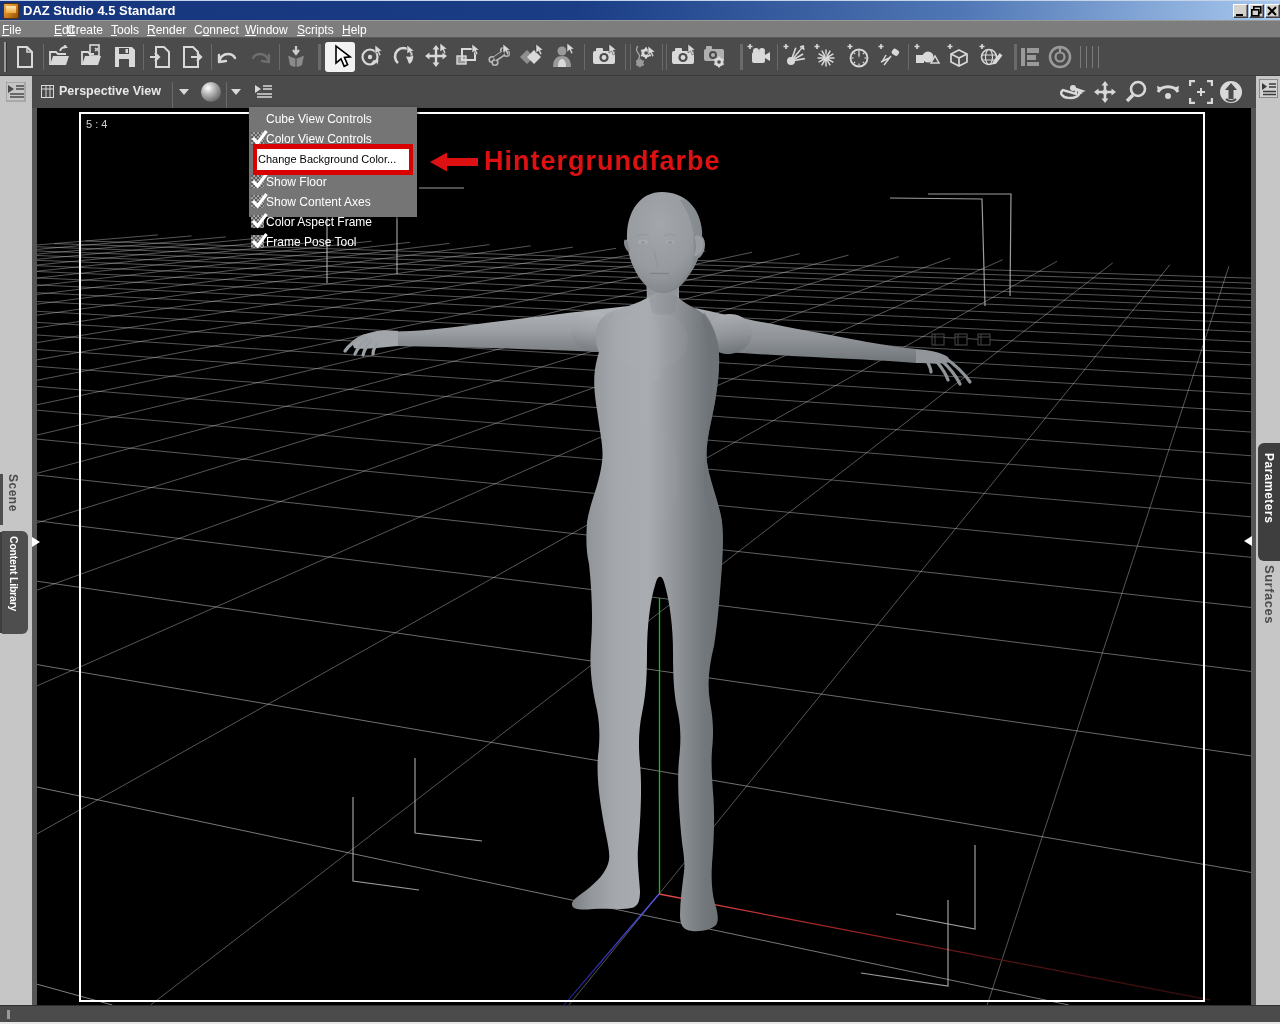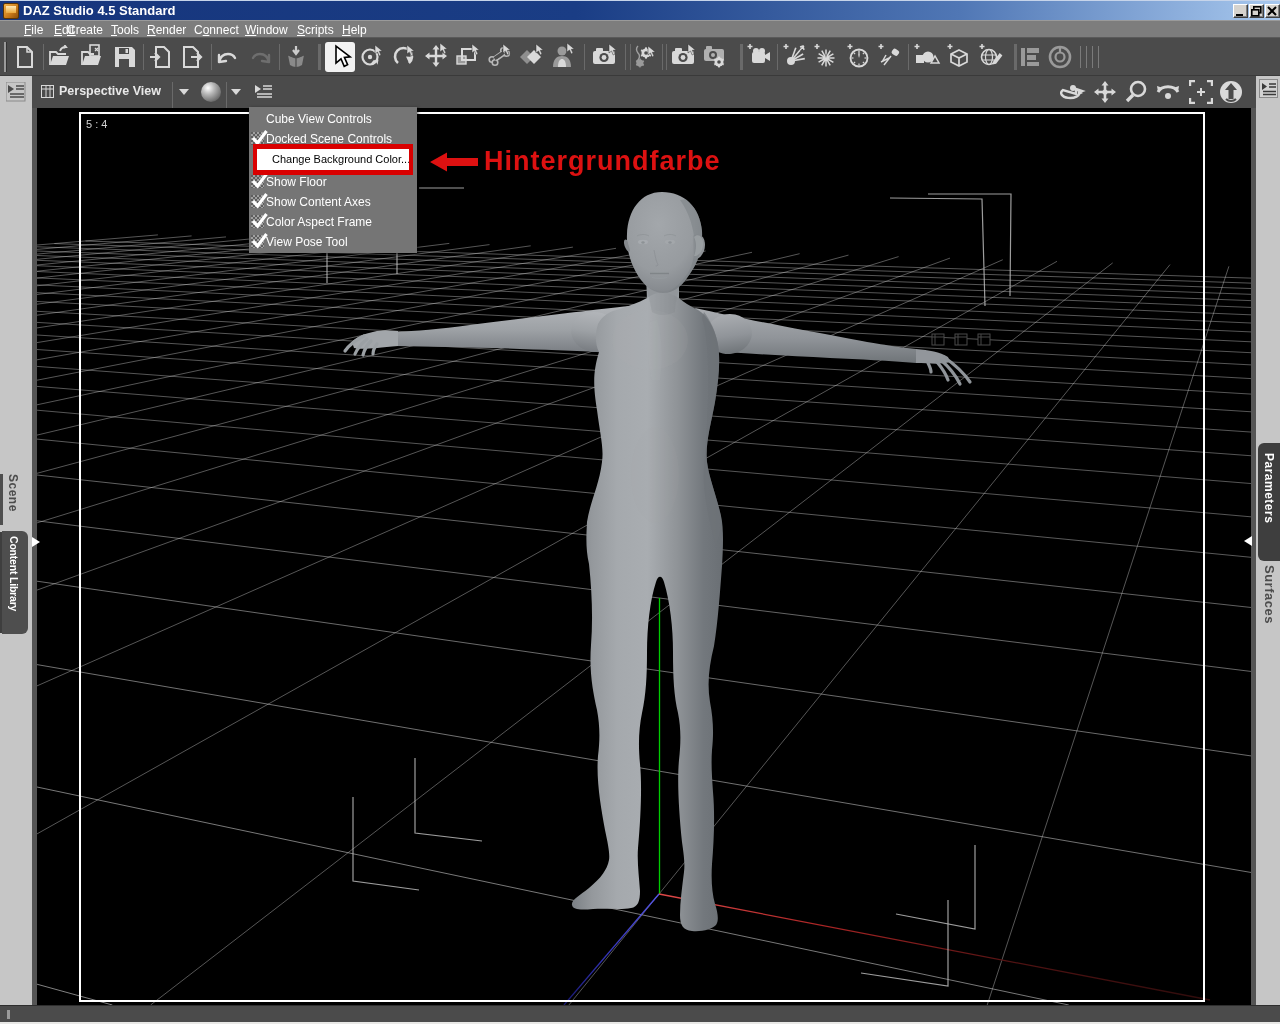--- a/index.html
+++ b/index.html
@@ -49,31 +49,31 @@
     font-size:12px; font-weight:bold; }
   #cltab { position:absolute; left:2px; top:531px; width:26px; height:103px; background:#4e4e4e;
     border-radius:0 6px 6px 0; color:#fff; font-size:12px; font-weight:bold; }
   #cltab .vtext { margin-top:5px; margin-left:6px; font-size:10.5px; letter-spacing:-0.2px; }
   #paramtab { position:absolute; left:1258px; top:443px; width:22px; height:118px; background:#3e3e3e;
     border-radius:6px 0 0 6px; color:#fff; font-size:12px; font-weight:bold; }
   #paramtab .vtext { margin-top:10px; margin-left:4px; }
   #surftab { position:absolute; left:1262px; top:565px; width:20px; height:80px; color:#4c4c4c;
     font-size:13px; font-weight:bold; }
   
-  #ctxmenu { position:absolute; left:249px; top:107px; width:168px; height:146px; background:#757575;
+  #ctxmenu { position:absolute; left:249px; top:107px; width:168px; height:110px; background:#757575;
     box-shadow:1px 1px 3px rgba(0,0,0,.6); font-size:12px; color:#fff; }
   .mitem { position:absolute; left:0; width:168px; height:20px; line-height:20px; white-space:nowrap; }
   .mitem .lbl { position:absolute; left:17px; }
   .chk { position:absolute; left:2px; top:3px; width:13px; height:13px;
     background:repeating-conic-gradient(#a0a0a0 0% 25%, #5e5e5e 0% 50%) 0 0/4px 4px; }
   .chk svg { position:absolute; left:0px; top:-3px; overflow:visible; }
   #hilite { position:absolute; left:253px; top:144px; width:160px; height:31px; background:#d90000; }
   #hilitein { position:absolute; left:257px; top:149px; width:152px; height:21px; background:#fff;
     color:#000; font-size:11px; line-height:21px; white-space:nowrap; overflow:hidden; }
-  #hilitein span { margin-left:15px; }
+  #hilitein span { margin-left:1px; }
   
   #annot { position:absolute; left:430px; top:151px; }
   #hintertext { position:absolute; left:484px; top:146px; color:#dd1111; font-size:27px; font-weight:bold;
     font-family:"Liberation Sans",sans-serif; letter-spacing:1px; }
 </style></head>
 <body>
 
 <div id="viewport"></div>
 <svg class="abs" style="left:37px;top:108px" width="1214" height="897" viewBox="37 108 1214 897">
   <g stroke-width="1">
@@ -311,21 +311,21 @@
         <g fill="none" stroke="#000" stroke-width="1.6">
           <rect x="3.8" y="1.8" width="7" height="6"></rect>
           <rect x="1.8" y="4.8" width="7" height="6" fill="#d6d3ce"></rect>
         </g>
       </svg></div>
   <div class="winbtn" style="left:1265px"><svg width="13" height="12">
         <path d="M2,2 L10,10 M10,2 L2,10" stroke="#000" stroke-width="2"></path>
       </svg></div>
 </div>
 <div id="menubar">
-  <span class="mi" style="left:24px"><u>F</u>ile</span>
+  <span class="mi" style="left:2px"><u>F</u>ile</span>
   <span class="mi" style="left:54px"><u>E</u>dit</span>
   <span class="mi" style="left:67px"><u>C</u>reate</span>
   <span class="mi" style="left:111px"><u>T</u>ools</span>
   <span class="mi" style="left:147px"><u>R</u>ender</span>
   <span class="mi" style="left:194px">C<u>o</u>nnect</span>
   <span class="mi" style="left:245px"><u>W</u>indow</span>
   <span class="mi" style="left:297px"><u>S</u>cripts</span>
   <span class="mi" style="left:342px"><u>H</u>elp</span>
 </div>
 <div id="toolbar1">
@@ -675,21 +675,21 @@
 <div id="ctxmenu">
   <div class="mitem" style="top:2px">
       <span class="lbl">Cube View Controls</span>
     </div>
   <div class="mitem" style="top:22px">
       <span class="chk">
         <svg width="18" height="18">
           <path d="M2,9 l4.5,5 9,-12" stroke="#fff" stroke-width="3.2" fill="none"></path>
         </svg>
       </span>
-      <span class="lbl">Docked Scene Controls</span>
+      <span class="lbl">Color View Controls</span>
     </div>
   <div class="mitem" style="top:65px">
       <span class="chk">
         <svg width="18" height="18">
           <path d="M2,9 l4.5,5 9,-12" stroke="#fff" stroke-width="3.2" fill="none"></path>
         </svg>
       </span>
       <span class="lbl">Show Floor</span>
     </div>
   <div class="mitem" style="top:85px">
@@ -707,21 +707,21 @@
         </svg>
       </span>
       <span class="lbl">Color Aspect Frame</span>
     </div>
   <div class="mitem" style="top:125px">
       <span class="chk">
         <svg width="18" height="18">
           <path d="M2,9 l4.5,5 9,-12" stroke="#fff" stroke-width="3.2" fill="none"></path>
         </svg>
       </span>
-      <span class="lbl">View Pose Tool</span>
+      <span class="lbl">Frame Pose Tool</span>
     </div>
 </div>
 <div id="hilite"></div>
 <div id="hilitein"><span>Change Background Color...</span></div>
 
 <svg id="annot" width="48" height="24">
     <polygon points="0,11 17,1.5 17,7 48,7 48,15 17,15 17,20.5" fill="#dd1111"></polygon>
   </svg>
 <div id="hintertext">Hintergrundfarbe</div>
 

